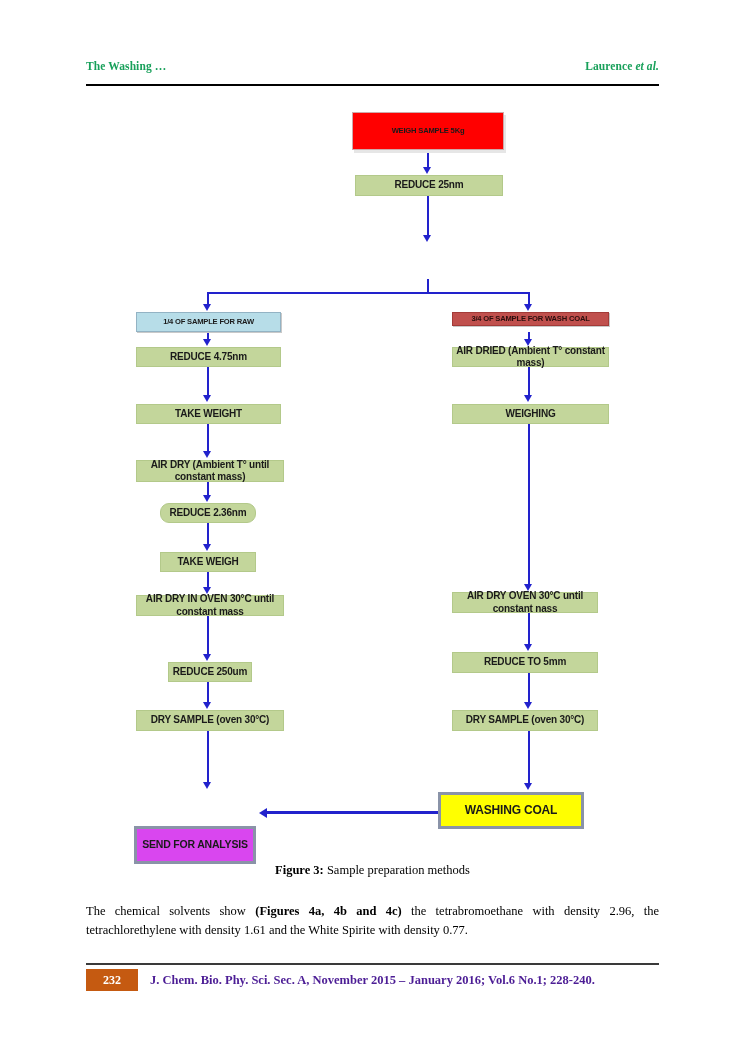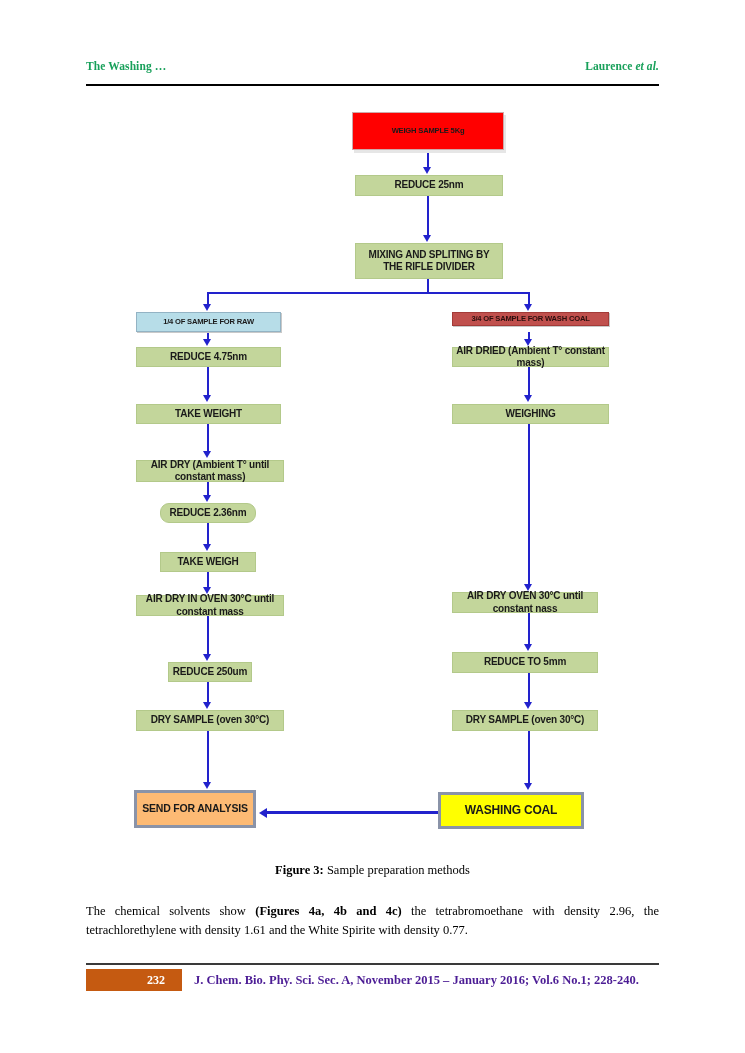--- a/index.html
+++ b/index.html
@@ -86,24 +86,25 @@
   
   .n-brick {
     background: #c0504d;
     border: 1px solid #a33b38;
     color: #2b0f0e;
     font-size: 7.6px;
     box-shadow: 1px 1px 0 #c9c9c9;
   }
   
   .n-red {
-    background: #fdba74;
+    background: #d946ef;
     border: 3px solid #8a93a8;
     color: #1a1a1a;
     font-size: 10.5px;
+    margin-top: 36px;
   }
   
   .n-yellow {
     background: #ffff00;
     border: 3px solid #8a93a8;
     color: #1a1a1a;
     font-size: 12px;
   }
   
   .n-gross {
@@ -183,21 +184,20 @@
   .page-badge {
     width: 52px;
     height: 22px;
     background: #c55a11;
     color: #ffffff;
     font-weight: bold;
     font-size: 12px;
     display: flex;
     align-items: center;
     justify-content: center;
-    padding-left: 44px;
   }
   .footer-text {
     margin-left: 12px;
     font-size: 12.5px;
     font-weight: bold;
     color: #4c1d95;
   }
 </style>
 </head>
 <body>
@@ -270,21 +270,20 @@
     <div class="conn conn-v" style="left:528px; top:731px; height:53px;"></div>
     <div class="arrowhead arrow-down" style="left:523.5px; top:783px;"></div>
 
     <div class="conn conn-h" style="left:267px; top:811px; width:188px; height:3px;"></div>
     <div class="arrowhead arrow-left" style="left:259px; top:807.5px;"></div>
 
     <div class="node n-gross" style="left:352px; top:112px; width:152px; height:38px;">WEIGH SAMPLE 5Kg</div>
 
     <div class="node n-green" style="left:355px; top:175px; width:148px; height:21px;">REDUCE 25nm</div>
 
-    <div class="node n-green" style="left:355px; top:243px; width:148px; height:36px; padding:0 8px;">MIXING AND SPLITING BY THE RIFLE DIVIDER</div>
 
     <div class="node n-blue" style="left:136px; top:312px; width:145px; height:20px;">1/4 OF SAMPLE FOR RAW</div>
 
     <div class="node n-green" style="left:136px; top:347px; width:145px; height:20px;">REDUCE 4.75nm</div>
 
     <div class="node n-green" style="left:136px; top:404px; width:145px; height:20px;">TAKE WEIGHT</div>
 
     <div class="node n-green" style="left:136px; top:460px; width:148px; height:22px;">AIR DRY (Ambient T° until constant mass)</div>
 
     <div class="node n-green" style="left:160px; top:503px; width:96px; height:20px;border-radius:9px;">REDUCE 2.36nm</div>

